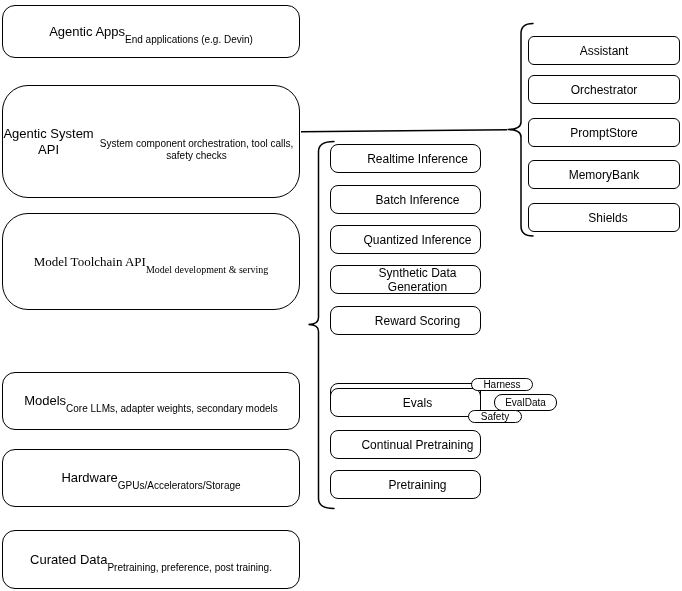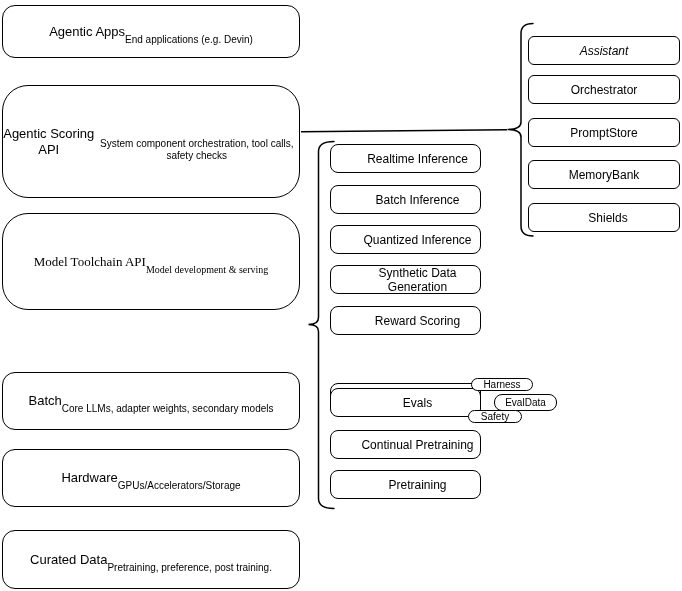--- a/index.html
+++ b/index.html
@@ -58,31 +58,31 @@
 
     <path d="M 334 141.5 Q 318.5 141.5 318.5 151.5 L 318.5 317.5 Q 318.5 324.5 308.5 324.5 Q 318.5 324.5 318.5 331.5 L 318.5 498.5 Q 318.5 508.5 334 508.5" fill="none" stroke="#000000" stroke-width="1.5" stroke-linecap="round"></path>
   </svg>
 
   <div class="node stack-node" style="top:5px;height:53px;">
     <div class="stack-title">Agentic Apps</div>
     <div class="stack-sub">End applications (e.g. Devin)</div>
   </div>
 
   <div class="node stack-node big" style="top:85px;height:113px;">
-    <div class="stack-title">Agentic Scoring API</div>
+    <div class="stack-title">Agentic System API</div>
     <div class="stack-sub">System component orchestration, tool calls, safety checks</div>
   </div>
 
   <div class="node stack-node big" style="top:213px;height:97px;font-family:Liberation Serif, serif;">
     <div class="stack-title">Model Toolchain API</div>
     <div class="stack-sub">Model development &amp; serving</div>
   </div>
 
   <div class="node stack-node" style="top:372px;height:58px;">
-    <div class="stack-title">Batch</div>
+    <div class="stack-title">Models</div>
     <div class="stack-sub">Core LLMs, adapter weights, secondary models</div>
   </div>
 
   <div class="node stack-node" style="top:449px;height:58px;">
     <div class="stack-title">Hardware</div>
     <div class="stack-sub">GPUs/Accelerators/Storage</div>
   </div>
 
   <div class="node stack-node" style="top:530px;height:59px;">
     <div class="stack-title">Curated Data</div>
@@ -96,19 +96,19 @@
   <div class="node mid-node" style="top:306px;">Reward Scoring</div>
   <div class="node mid-node" style="top:347px;margin-top:36px;">Post Training</div>
   <div class="node mid-node" style="top:388px;">Evals</div>
   <div class="node mid-node" style="top:430px;">Continual Pretraining</div>
   <div class="node mid-node" style="top:470px;">Pretraining</div>
 
   <div class="pill" style="left:471px;top:378px;width:62px;height:13px;">Harness</div>
   <div class="pill" style="left:494px;top:394px;width:63px;height:17px;">EvalData</div>
   <div class="pill" style="left:468px;top:410px;width:54px;height:13px;">Safety</div>
 
-  <div class="node right-node" style="top:36px;font-style:italic;">Assistant</div>
+  <div class="node right-node" style="top:36px;">Assistant</div>
   <div class="node right-node" style="top:75px;">Orchestrator</div>
   <div class="node right-node" style="top:118px;">PromptStore</div>
   <div class="node right-node" style="top:160px;">MemoryBank</div>
   <div class="node right-node" style="top:203px;padding-left:8px;">Shields</div>
 
 </div>
 
 </body></html>

